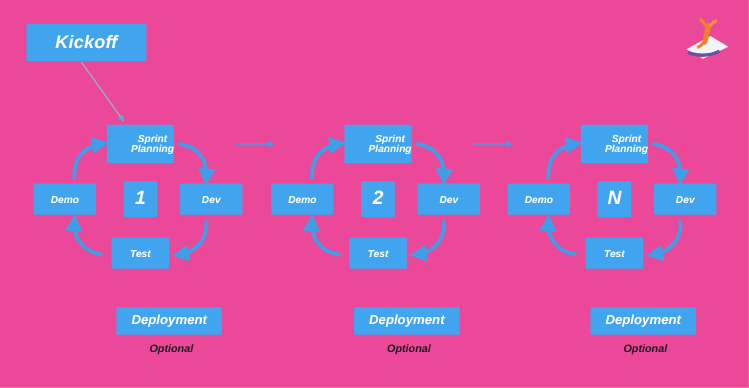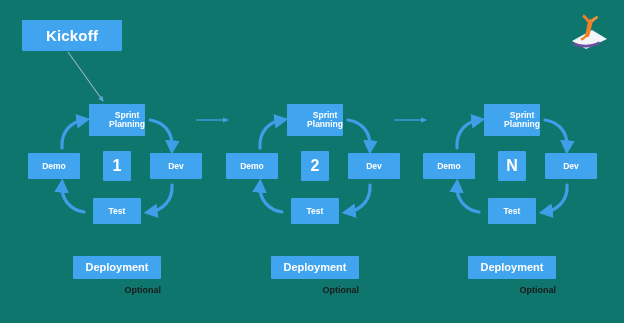--- a/index.html
+++ b/index.html
@@ -10,21 +10,22 @@
     width: 624px;
     height: 323px;
     background: #ffffff;
     font-family: "Liberation Sans", sans-serif;
     overflow: hidden;
   }
   #canvas {
     position: relative;
     width: 624px;
     height: 323px;
-    background: #0f766e;
+    background: #ec4899;
+    font-style: italic;
   }
 
   
   .box {
     position: absolute;
     background: #41a4ef;
     color: #ffffff;
     display: flex;
     align-items: center;
     justify-content: center;
@@ -71,20 +72,21 @@
     height: 26px;
     font-size: 8.5px;
     top: 198px;
   }
 
   .deployment {
     width: 88px;
     height: 23px;
     font-size: 11px;
     top: 256px;
+    margin-left: 24px;
   }
 
   .optional {
     position: absolute;
     top: 285px;
     width: 88px;
     text-align: right;
     font-size: 9px;
     font-weight: bold;
     color: #1a1a1a;

